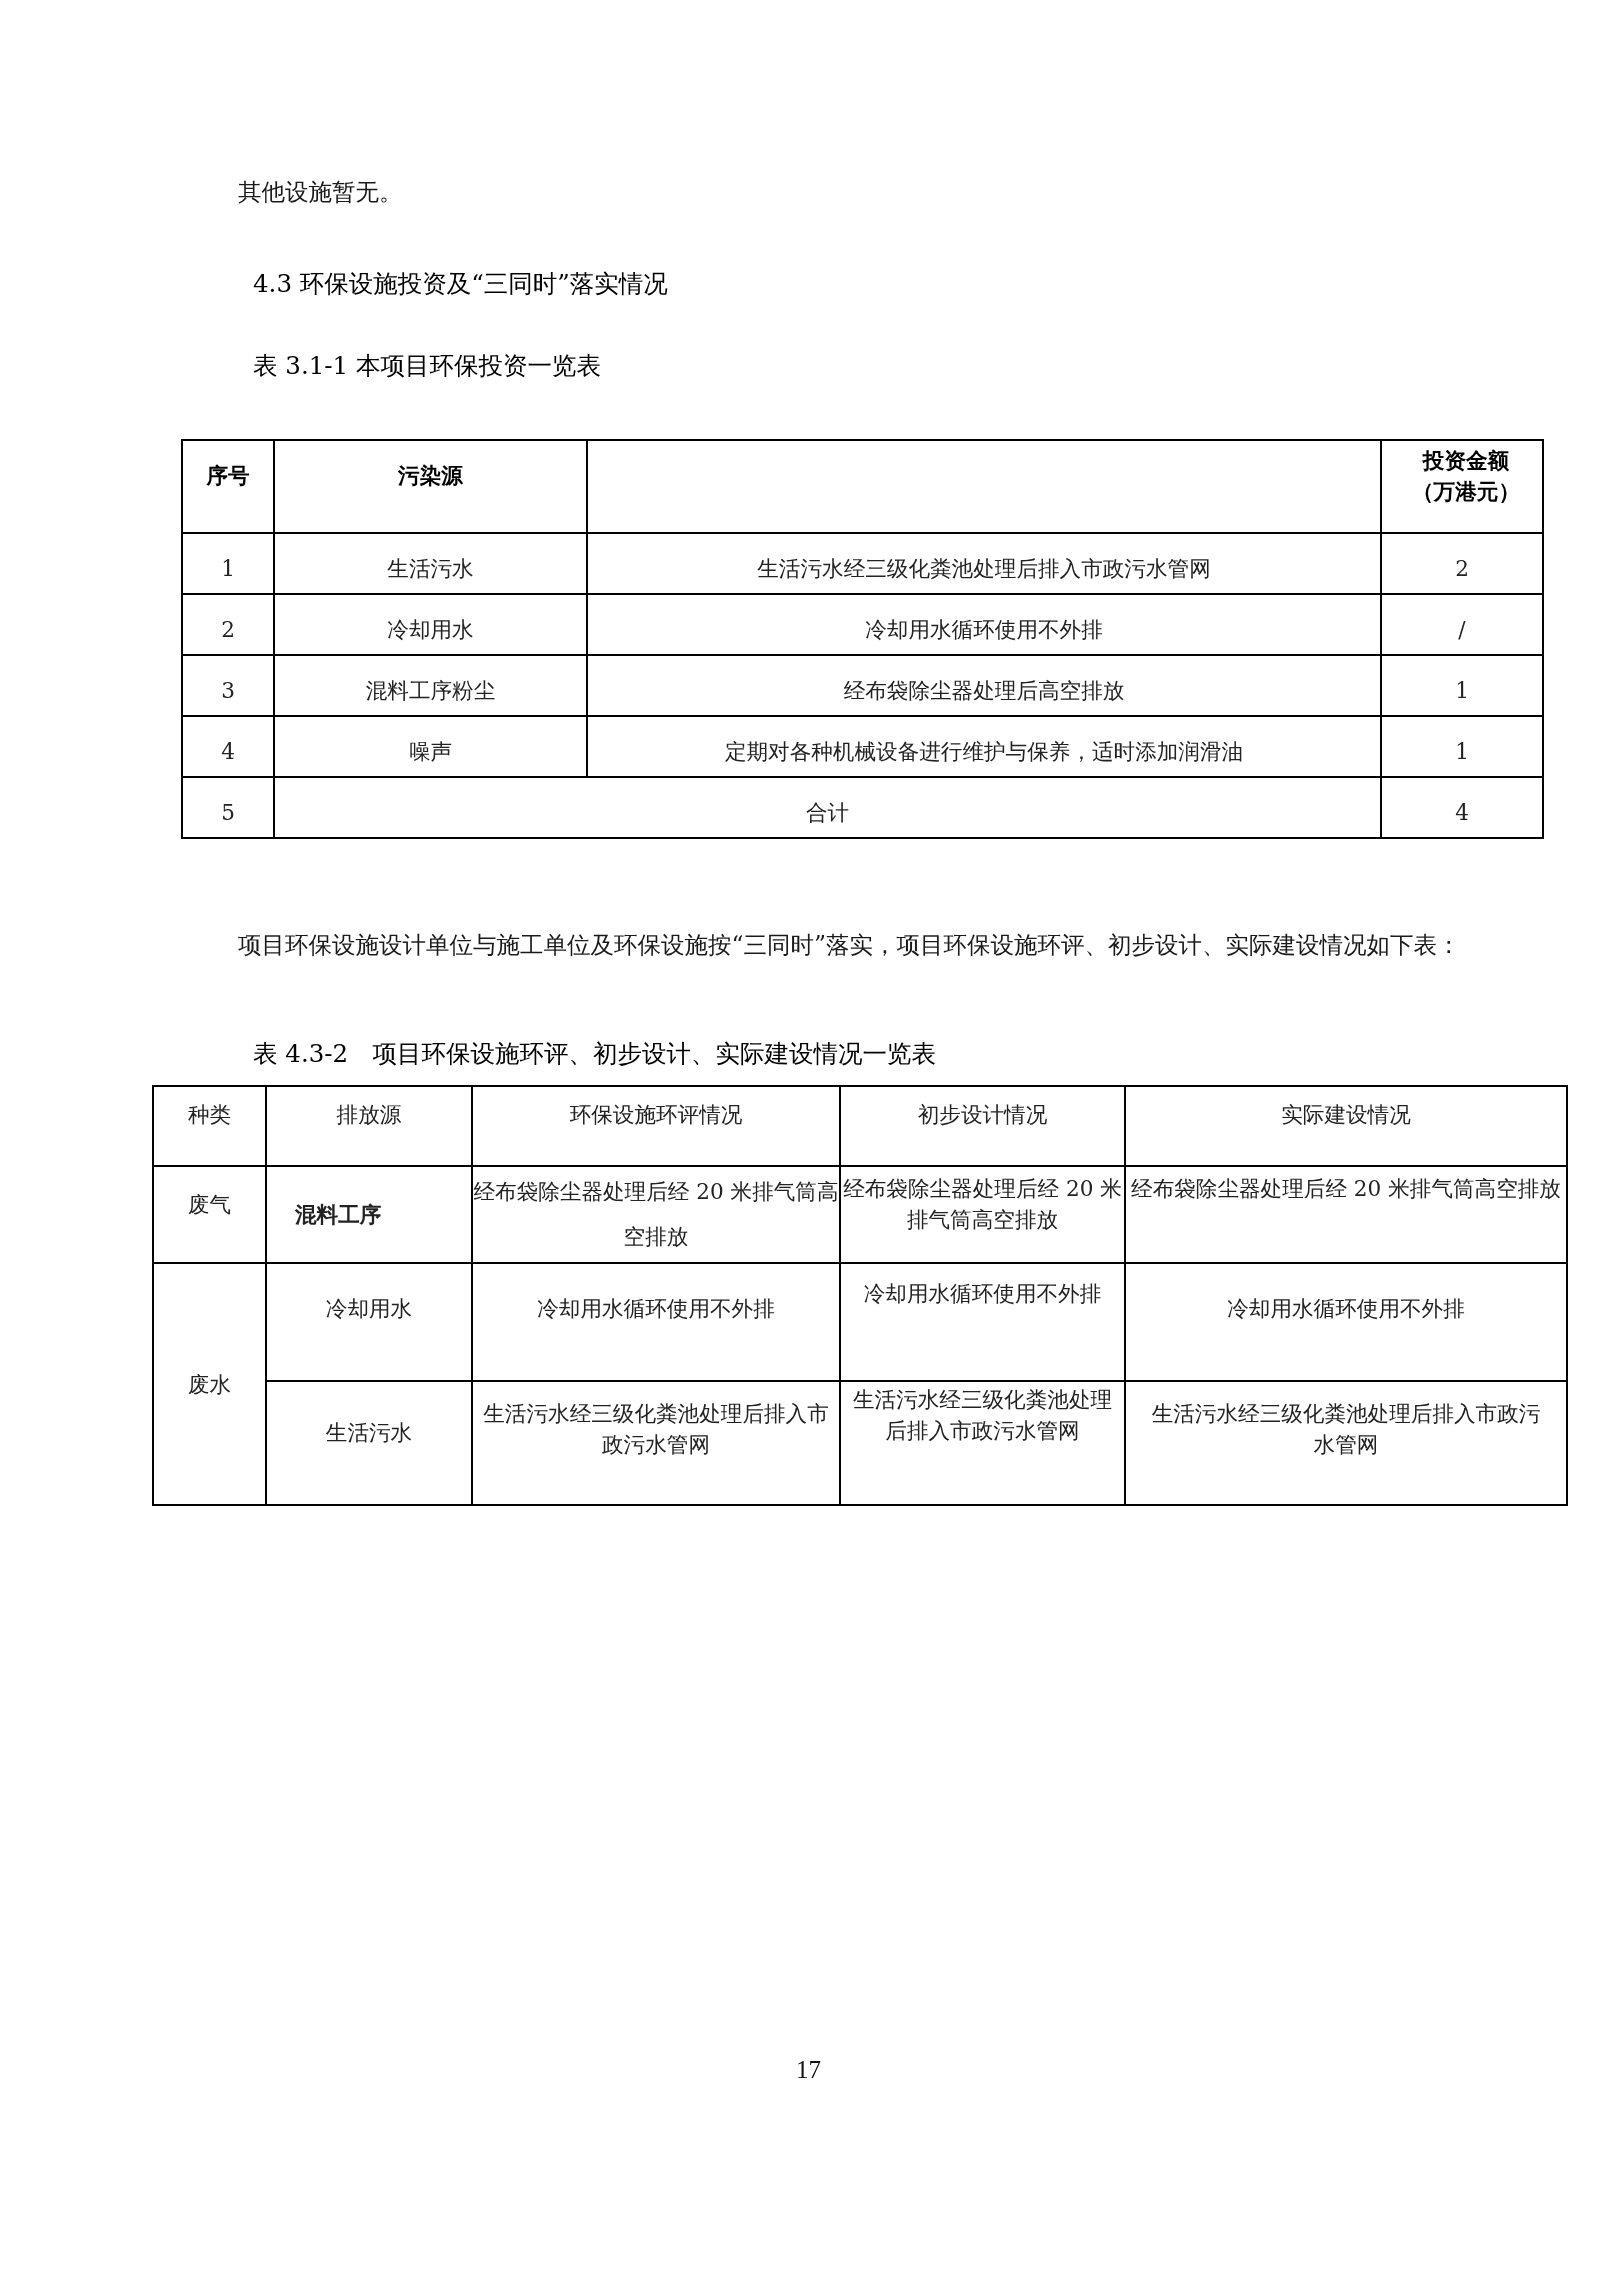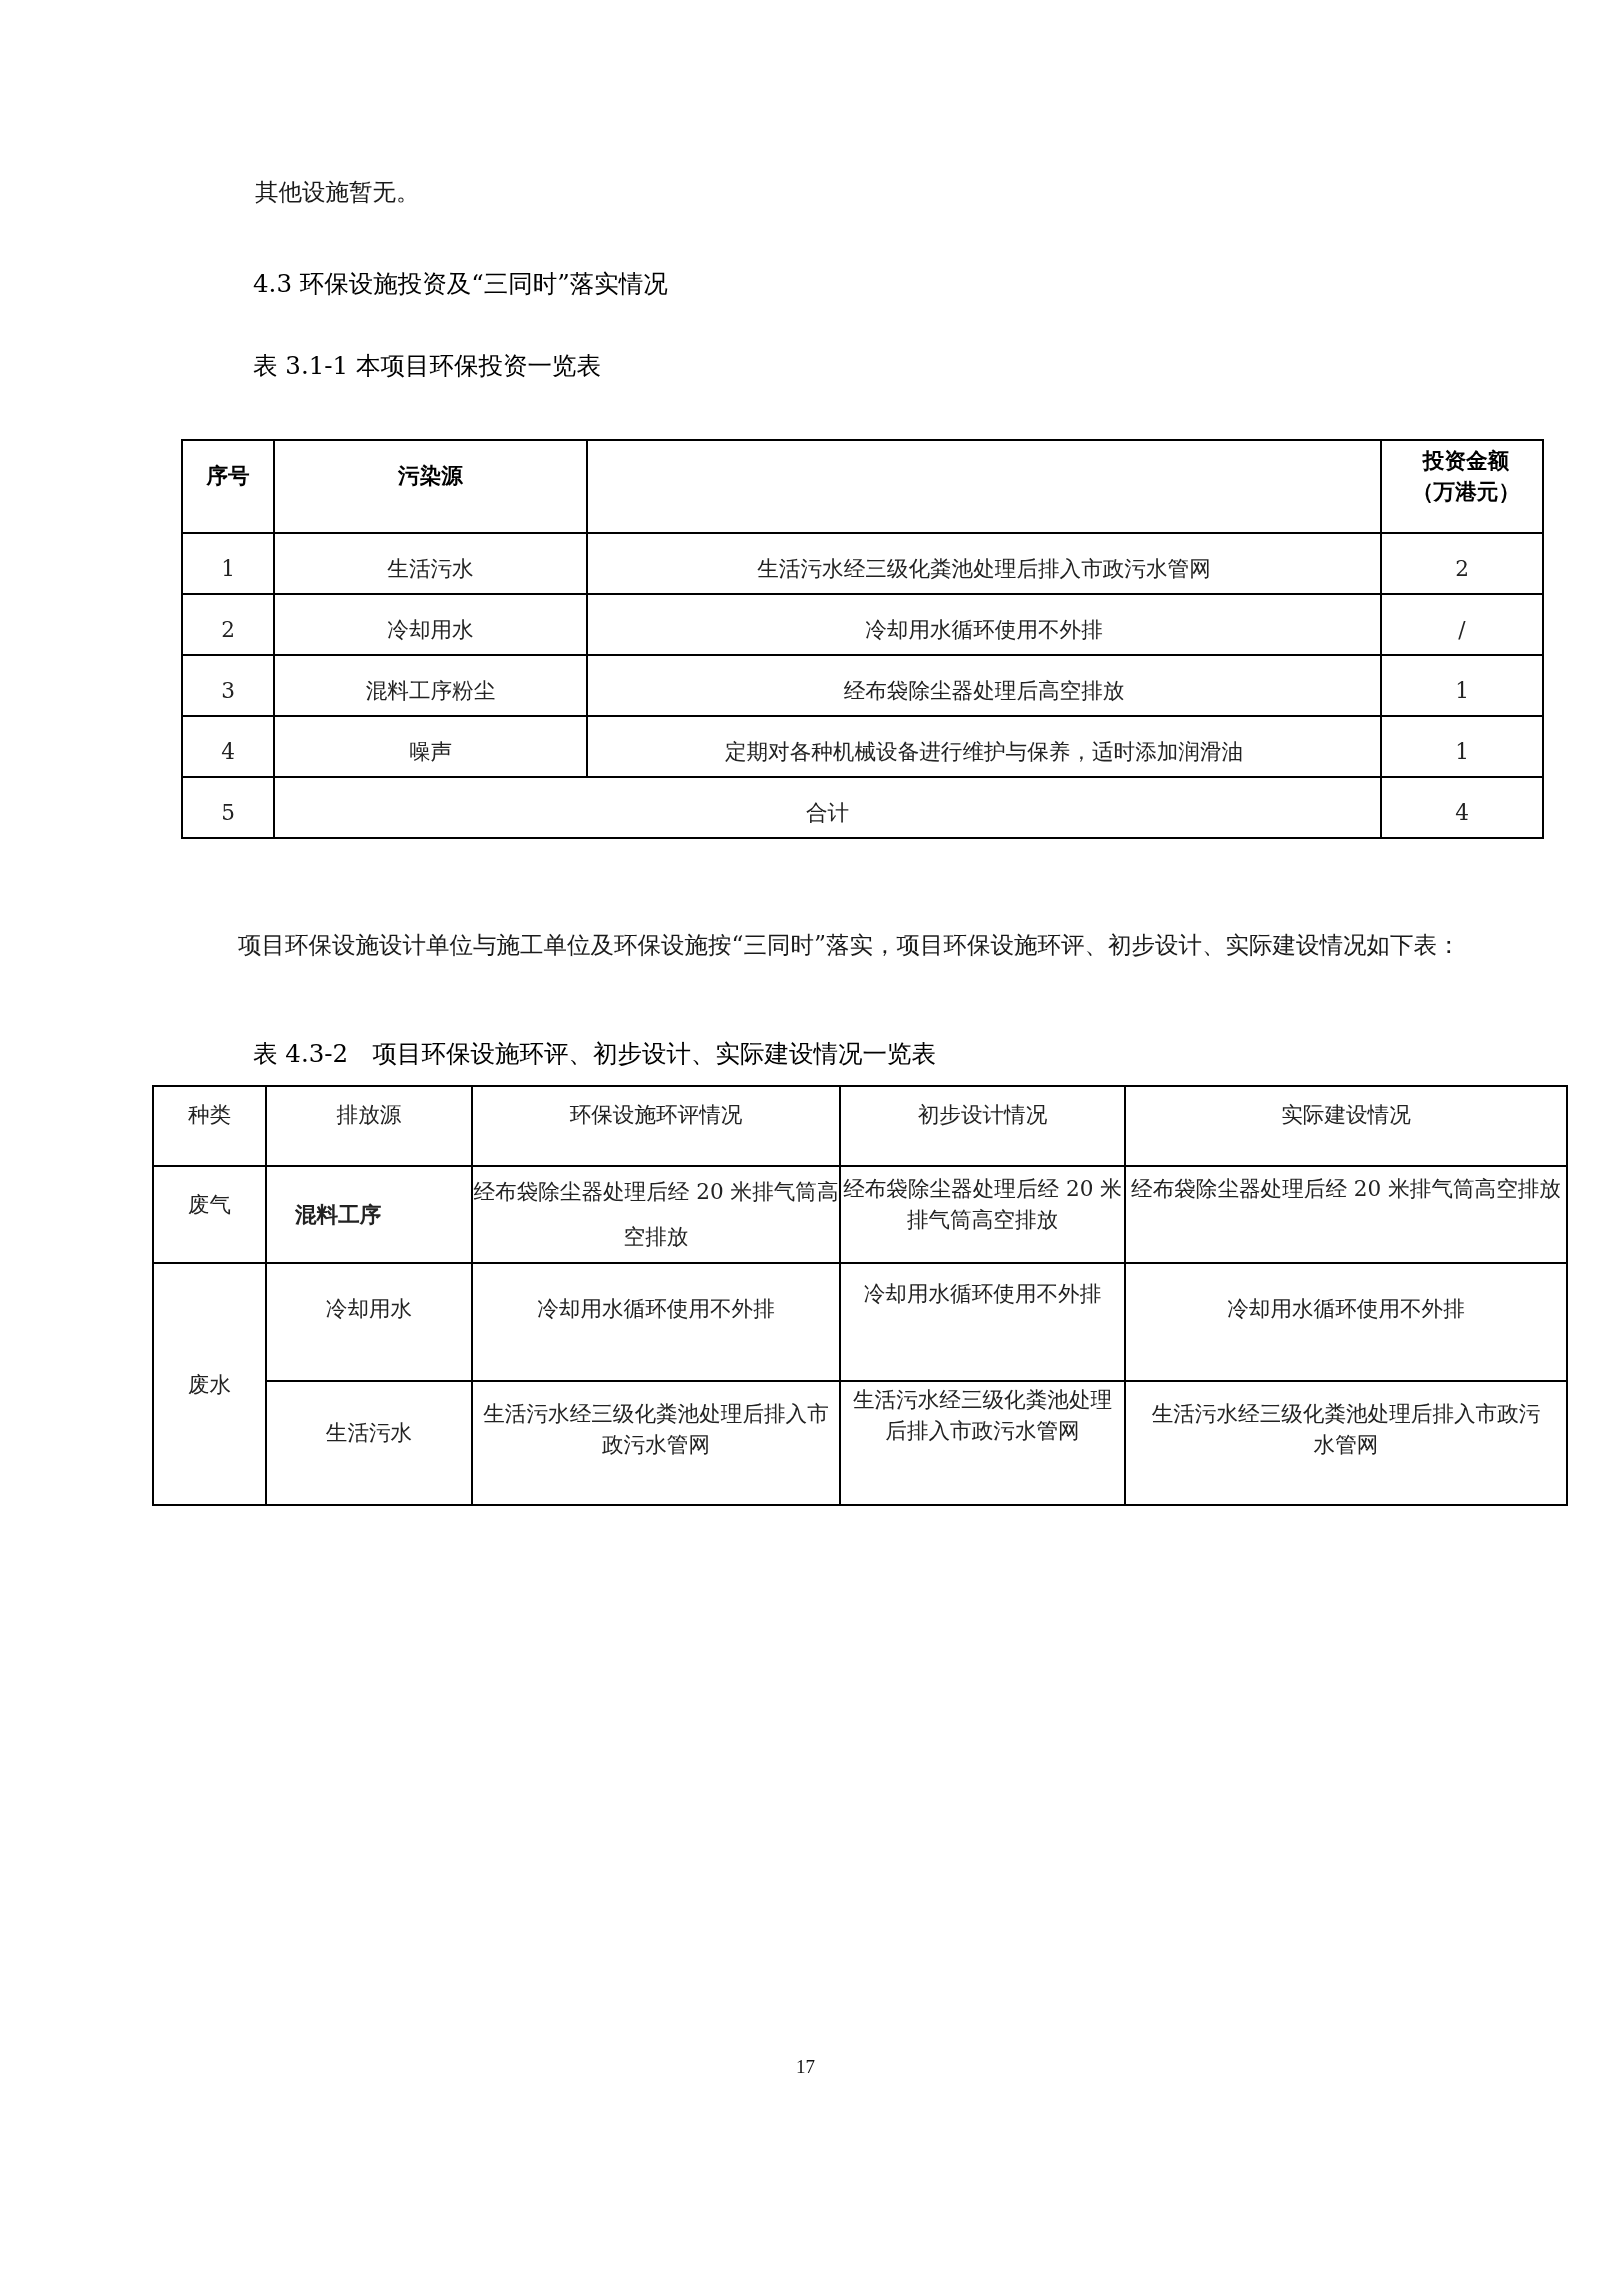--- a/index.html
+++ b/index.html
@@ -10,26 +10,26 @@
   .abs { position: absolute; }
   .para { font-size: 23.5px; line-height: 37px; color: #1a1a1a; }
   .heading { font-family: "DejaVu Serif", "Liberation Serif", serif; font-weight: normal; font-size: 24.5px; color: #000; }
   table { border-collapse: collapse; position: absolute; table-layout: fixed; }
   td { border: 2px solid #000; font-size: 21.6px; color: #222; vertical-align: top; text-align: center; padding: 0; line-height: 31px; }
   .t1 td { padding-top: 19px; }
   .t1 .hdr { font-weight: bold; color: #000; }
   .t2 td { padding-top: 11.8px; }
   .t2 td.left { text-align: left; padding-left: 28px; font-weight: bold; }
   .t2 td.mid { vertical-align: middle; padding-top: 0; margin-left: 36px; }
-  .pagenum { font-family: "Liberation Serif", serif; font-size: 19px; }
+  .pagenum { font-family: "Liberation Serif", serif; font-size: 25px; }
 </style>
 </head>
 <body>
 
-<div class="abs para" style="left:238px; top:174px;margin-left:17px;">其他设施暂无。</div>
+<div class="abs para" style="left:238px; top:174px;">其他设施暂无。</div>
 
 <div class="abs heading" style="left:253px; top:267px;">4.3 环保设施投资及“三同时”落实情况</div>
 
 <div class="abs heading" style="left:253px; top:349px;">表 3.1-1 本项目环保投资一览表</div>
 
 <table class="t1" style="left:181px; top:439px; width:1360px;">
   <colgroup>
     <col style="width:92px">
       <col style="width:313px">
       <col style="width:794px">

